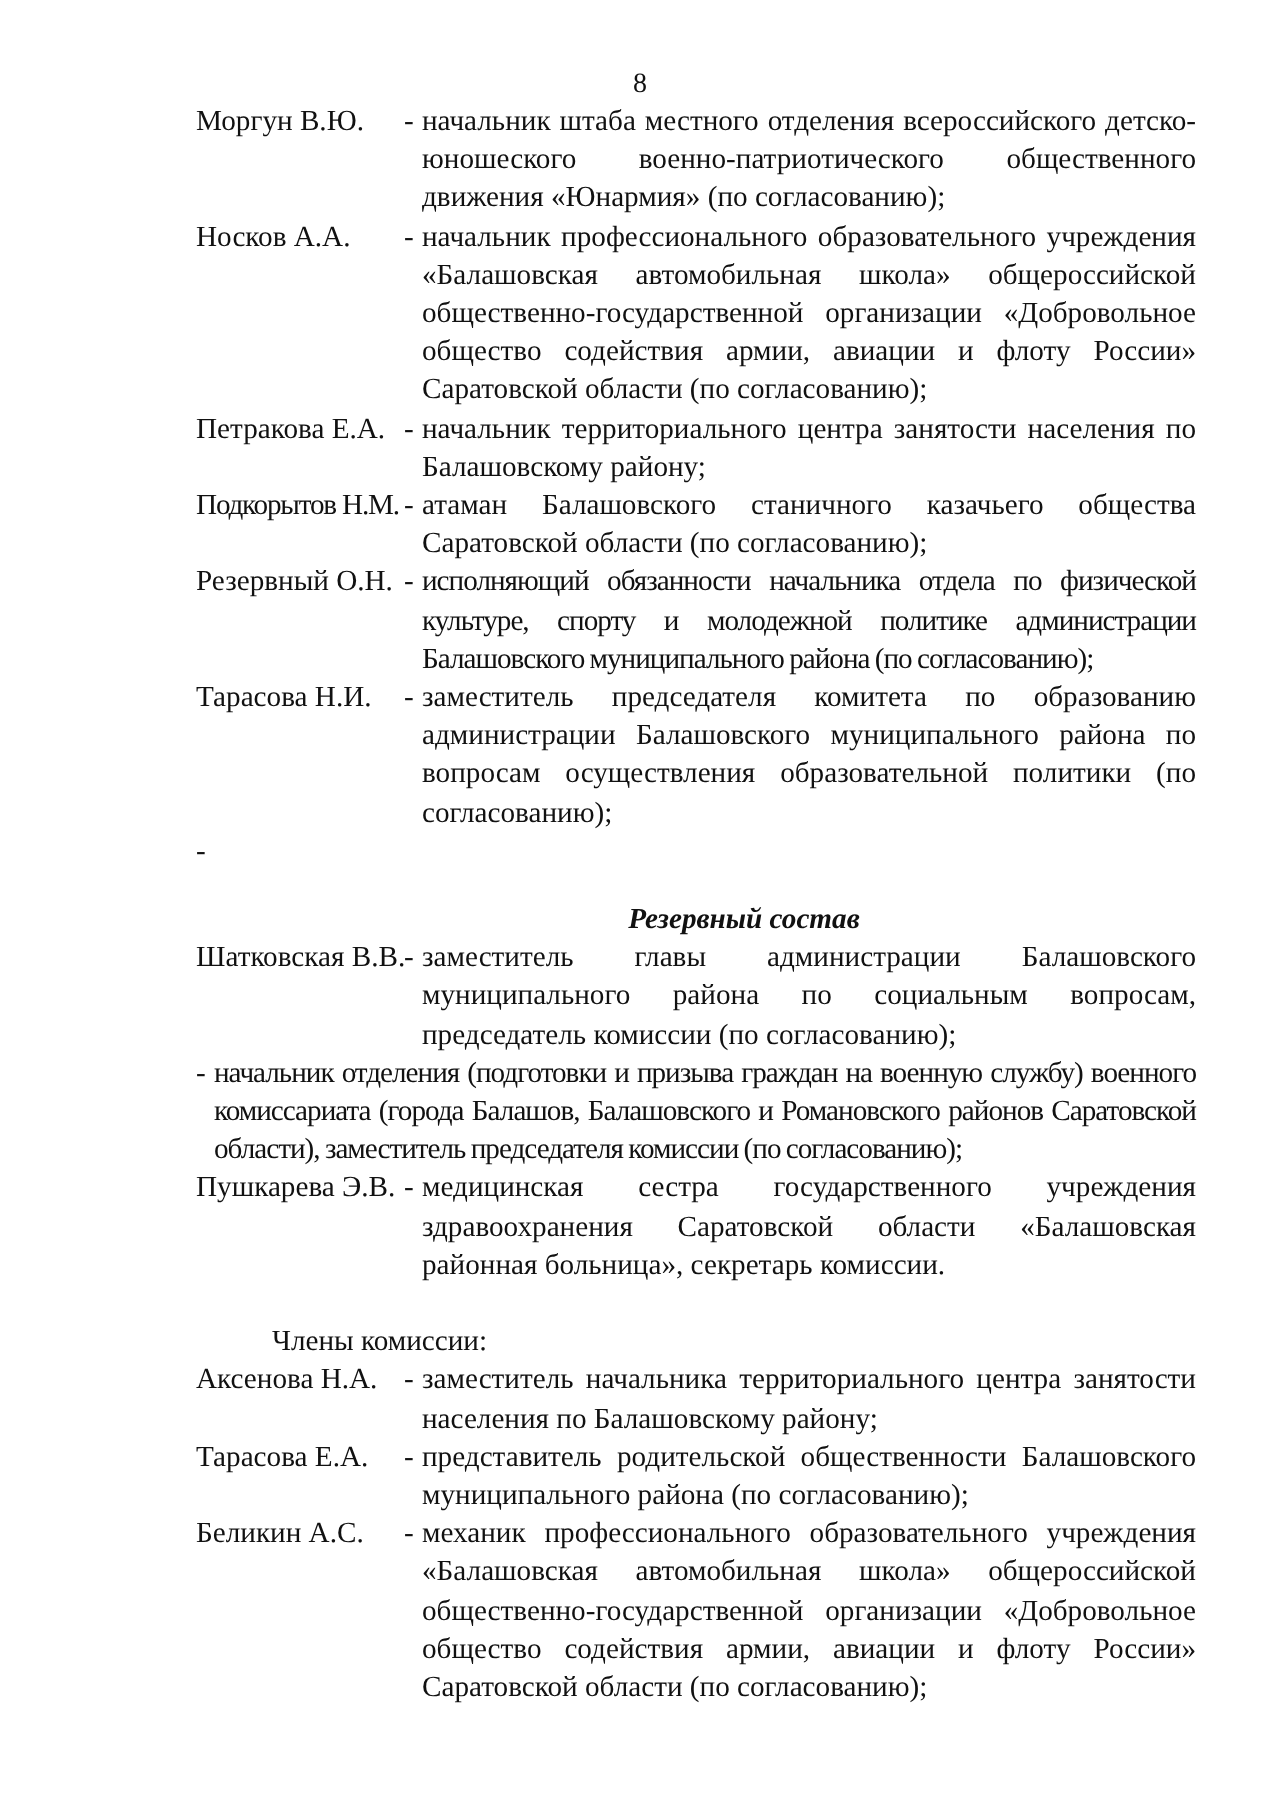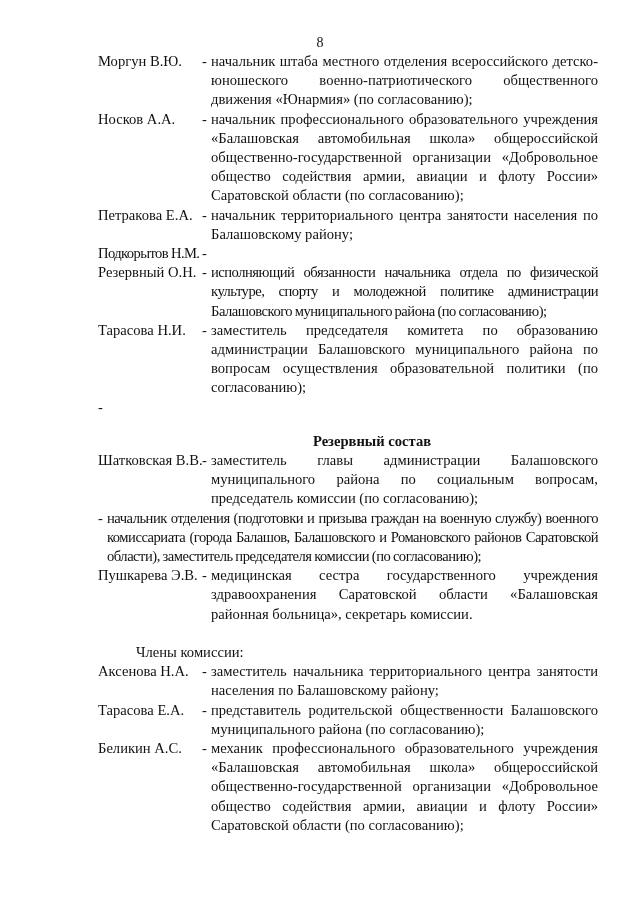--- a/index.html
+++ b/index.html
@@ -16,21 +16,21 @@
       position: absolute; left: 98px; top: 52px; width: 500px;
       font-size: 14.6px; line-height: 19.2px;
     }
     .entry { display: flex; }
     .entry .name { width: 104px; flex: none; white-space: nowrap; }
     .entry .name.narrow { letter-spacing: -0.6px; }
     .entry .dash { width: 9px; flex: none; }
     .entry .desc { flex: 1; text-align: justify; font-family: Liberation Serif, serif; }
     .entry .desc.condensed { letter-spacing: -0.5px; word-spacing: -0.5px; }
     .section-title {
-      text-align: center; font-weight: bold; margin-top: 15px; margin-left: 48px;
+      text-align: center; font-weight: bold; margin-top: 15px; margin-left: 48px; font-style: italic;
     }
     .subheading { margin-top: 19px; margin-left: 38px; }
   </style>
 </head>
 <body>
 
 <div class="page-number">8</div>
 
 <div class="content">
 
@@ -45,20 +45,21 @@
     <span class="desc">начальник профессионального образовательного учреждения «Балашовская автомобильная школа» общероссийской общественно-государственной организации «Добровольное общество содействия армии, авиации и флоту России» Саратовской области (по согласованию);</span>
   </div>
   <div class="entry">
     <span class="name">Петракова Е.А.</span>
     <span class="dash">-</span>
     <span class="desc">начальник территориального центра занятости населения по Балашовскому району;</span>
   </div>
   <div class="entry">
     <span class="name narrow">Подкорытов Н.М.</span>
     <span class="dash">-</span>
+    <span class="desc">атаман Балашовского станичного казачьего общества Саратовской области (по согласованию);</span>
   </div>
   <div class="entry">
     <span class="name">Резервный О.Н.</span>
     <span class="dash">-</span>
     <span class="desc condensed">исполняющий обязанности начальника отдела по физической культуре, спорту и молодежной политике администрации Балашовского муниципального района (по согласованию);</span>
   </div>
   <div class="entry">
     <span class="name">Тарасова Н.И.</span>
     <span class="dash">-</span>
     <span class="desc">заместитель председателя комитета по образованию администрации Балашовского муниципального района по вопросам осуществления образовательной политики (по согласованию);</span>

